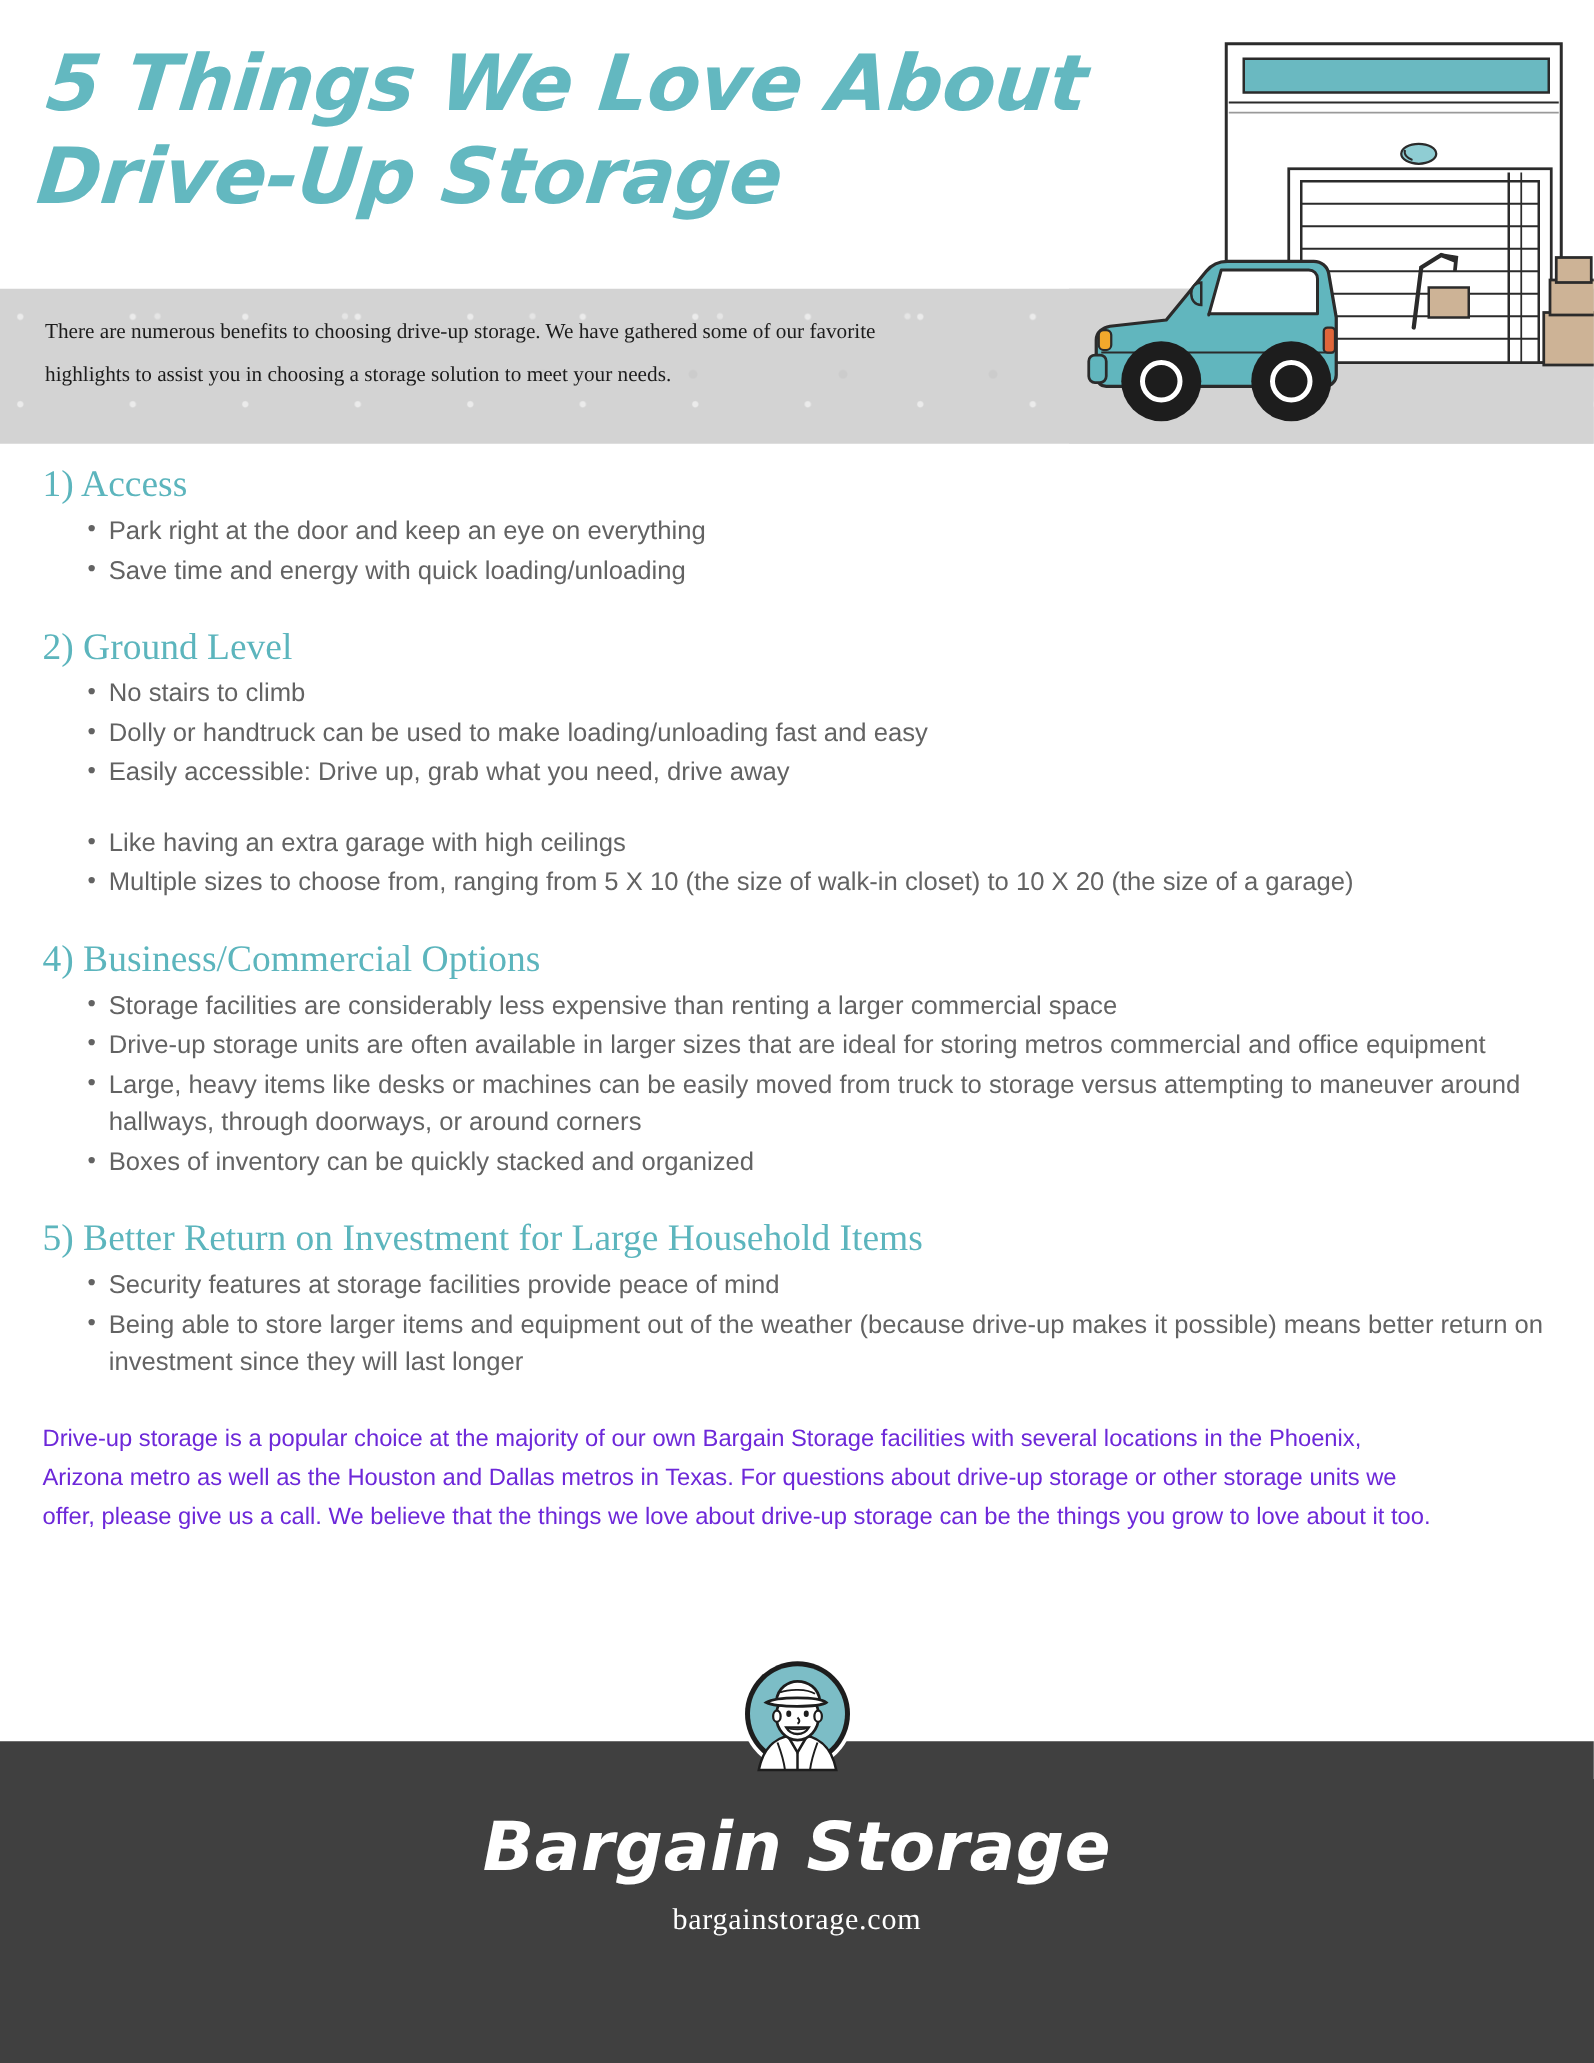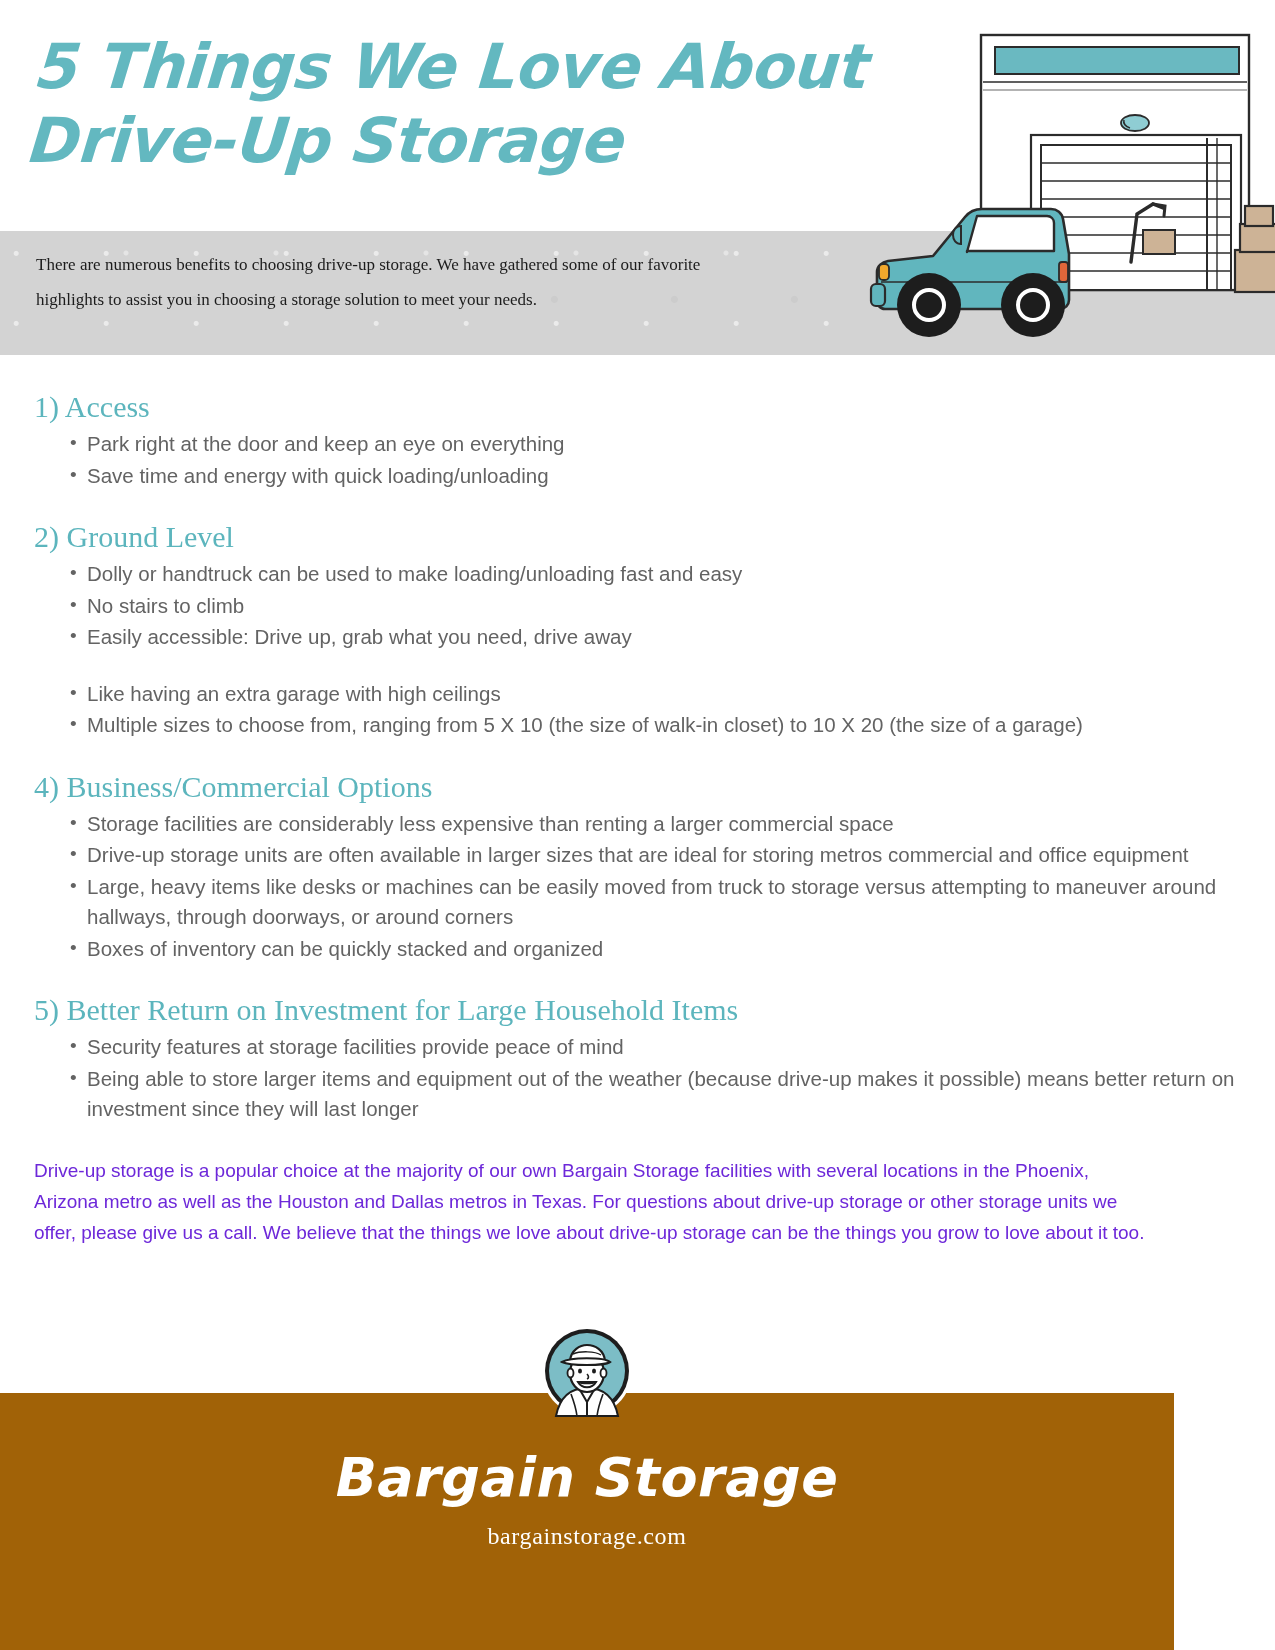--- a/index.html
+++ b/index.html
@@ -74,21 +74,20 @@
     height: 355px;
   }
 
   
   .content {
     position: absolute;
     left: 0;
     top: 368px;
     width: 1275px;
     padding: 0 34px;
-    margin-top: 19px;
   }
 
   .section { margin-bottom: 26px; }
 
   .section-heading {
     font-family: "Liberation Serif", serif;
     font-size: 30px;
     line-height: 40px;
     color: #5cb5bd;
     font-weight: normal;
@@ -122,23 +121,23 @@
     color: #6d28d9;
     margin-top: 30px;
     padding-right: 90px;
   }
 
   
   .footer {
     position: absolute;
     left: 0;
     bottom: 0;
-    width: 1174px;
+    width: 1275px;
     height: 257px;
-    background: #a16207;
+    background: #404040;
   }
 
   .logo-badge {
     position: absolute;
     left: 50%;
     transform: translateX(-50%);
     top: -69px;
     width: 94px;
     height: 94px;
   }
@@ -262,22 +261,22 @@
     <h2 class="section-heading">1) Access</h2>
     <ul class="bullets">
       <li>Park right at the door and keep an eye on everything</li>
       <li>Save time and energy with quick loading/unloading</li>
     </ul>
   </div>
 
   <div class="section">
     <h2 class="section-heading">2) Ground Level</h2>
     <ul class="bullets">
+      <li>No stairs to climb</li>
       <li>Dolly or handtruck can be used to make loading/unloading fast and easy</li>
-      <li>No stairs to climb</li>
       <li>Easily accessible: Drive up, grab what you need, drive away</li>
     </ul>
   </div>
 
   <div class="section">
     <ul class="bullets">
       <li>Like having an extra garage with high ceilings</li>
       <li>Multiple sizes to choose from, ranging from 5 X 10 (the size of walk-in closet) to 10 X 20 (the size of a garage)</li>
     </ul>
   </div>

